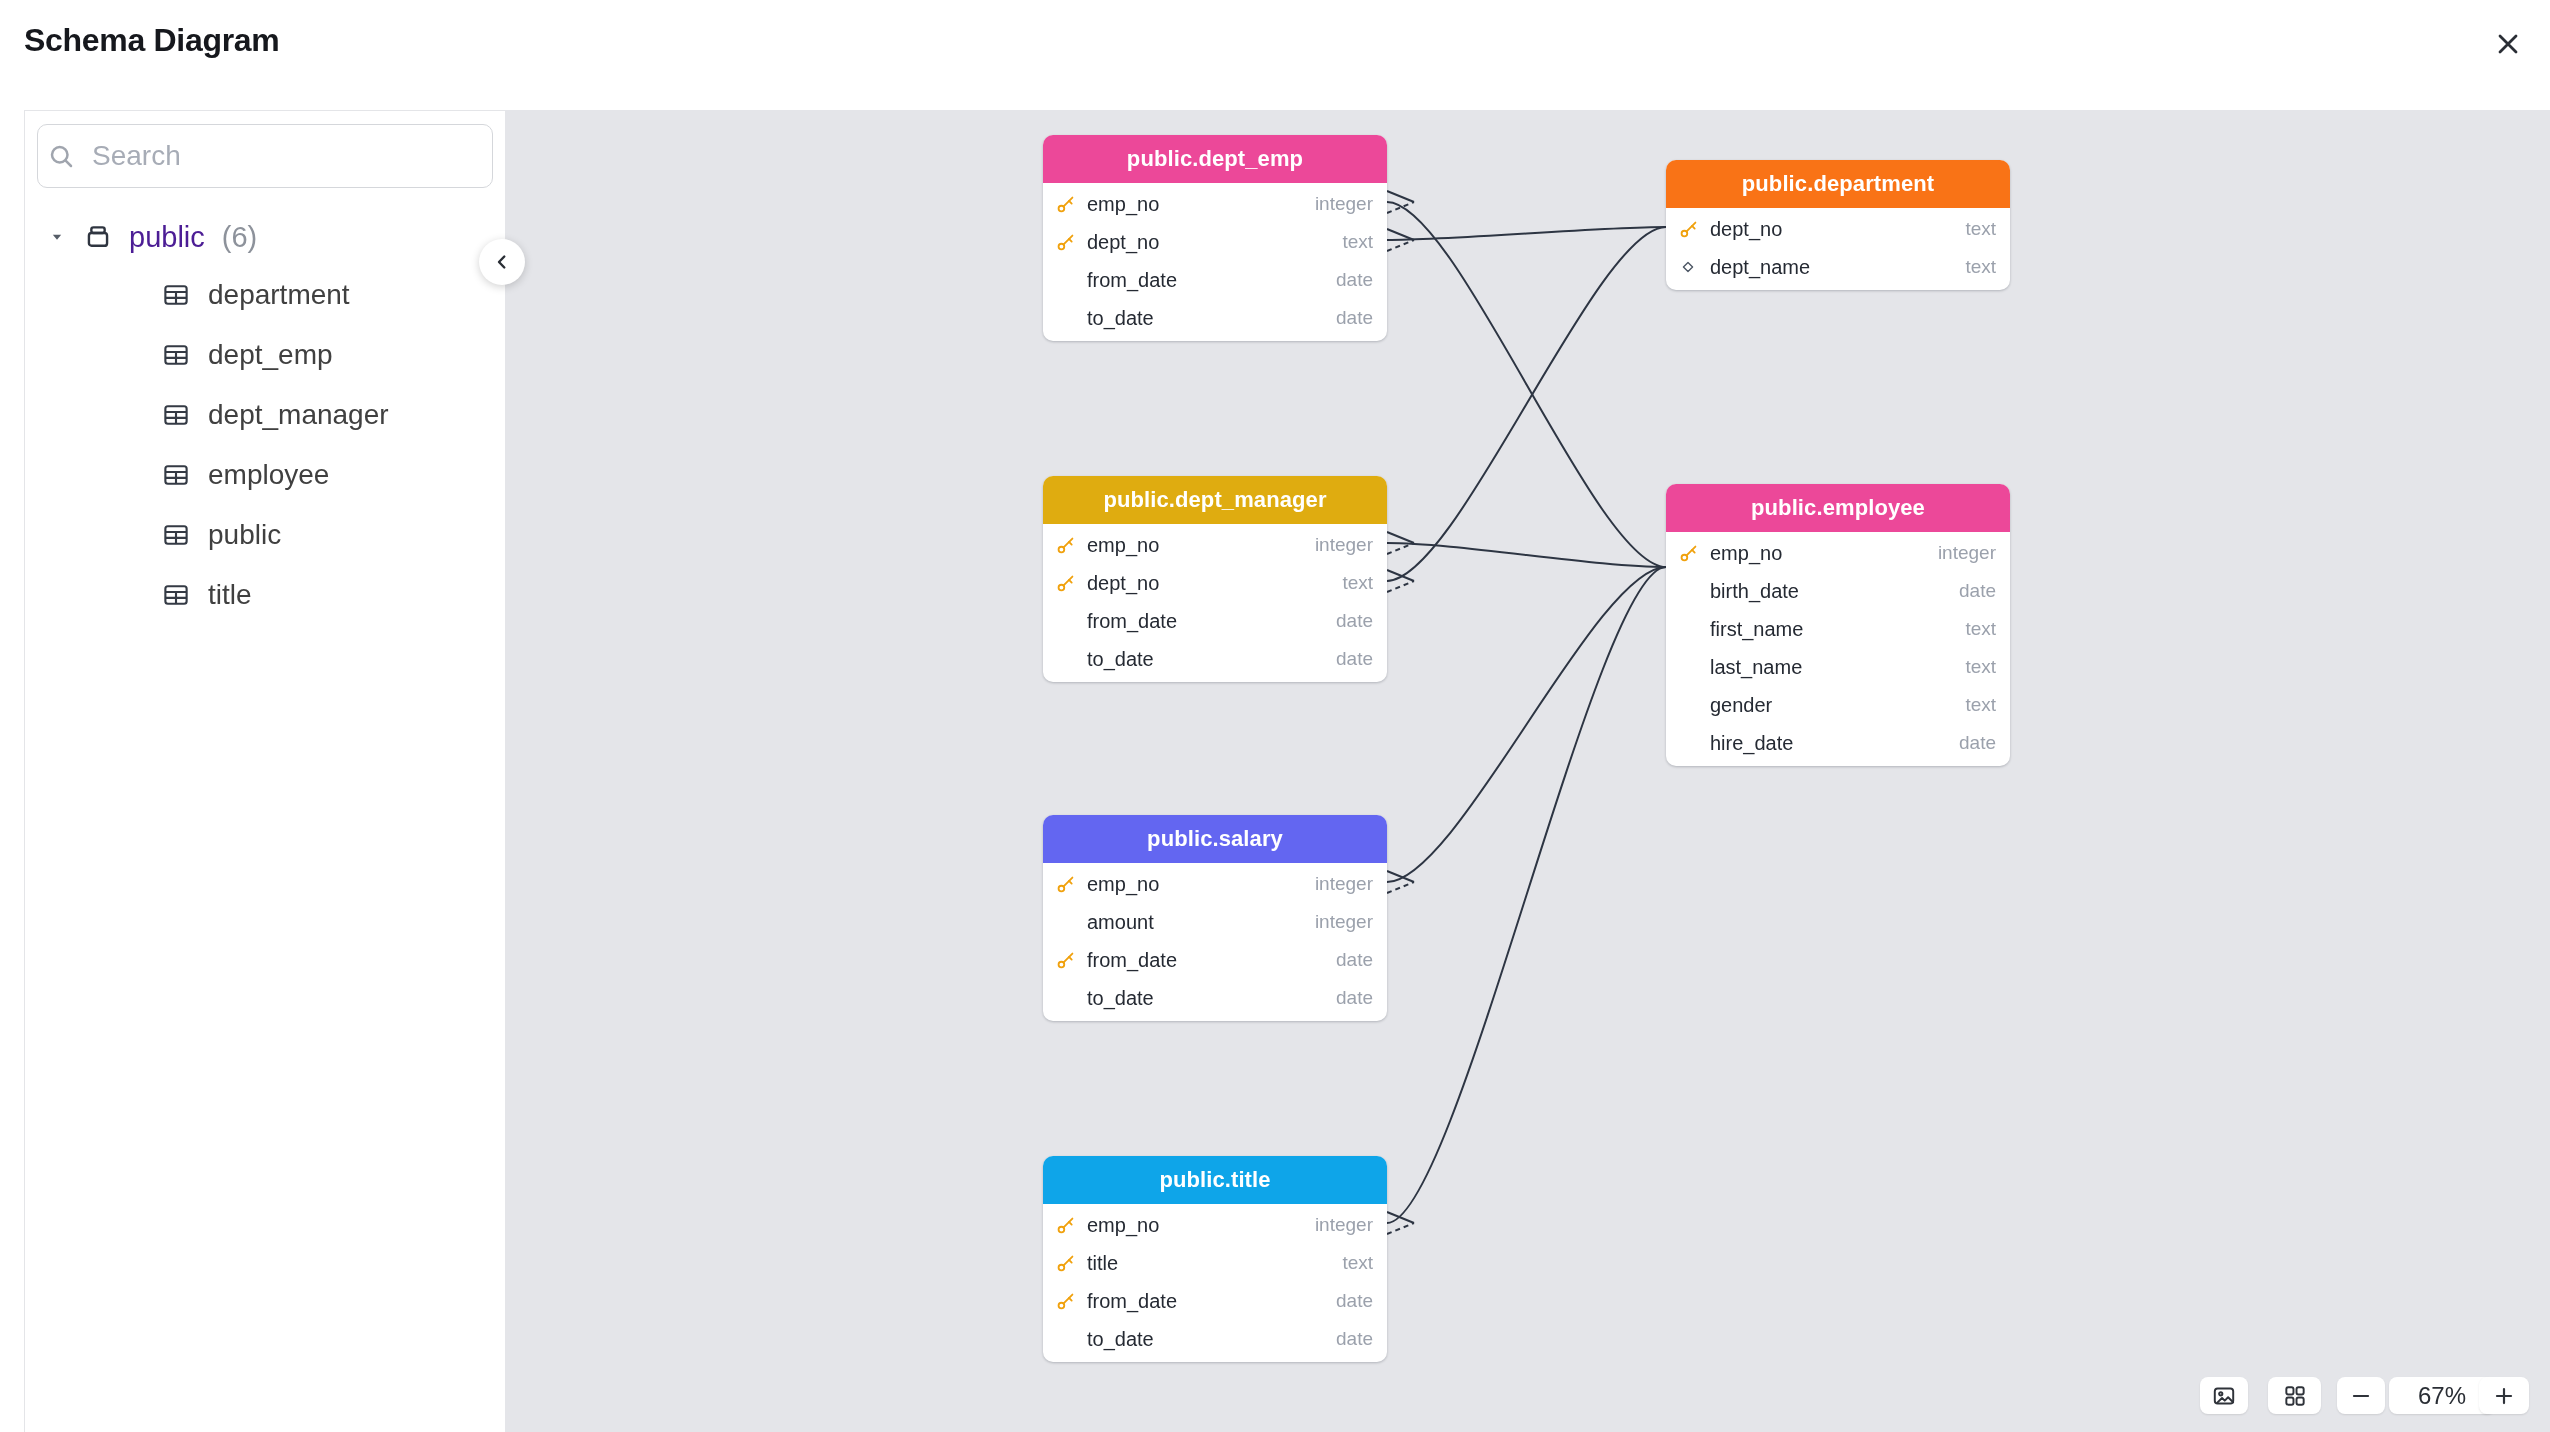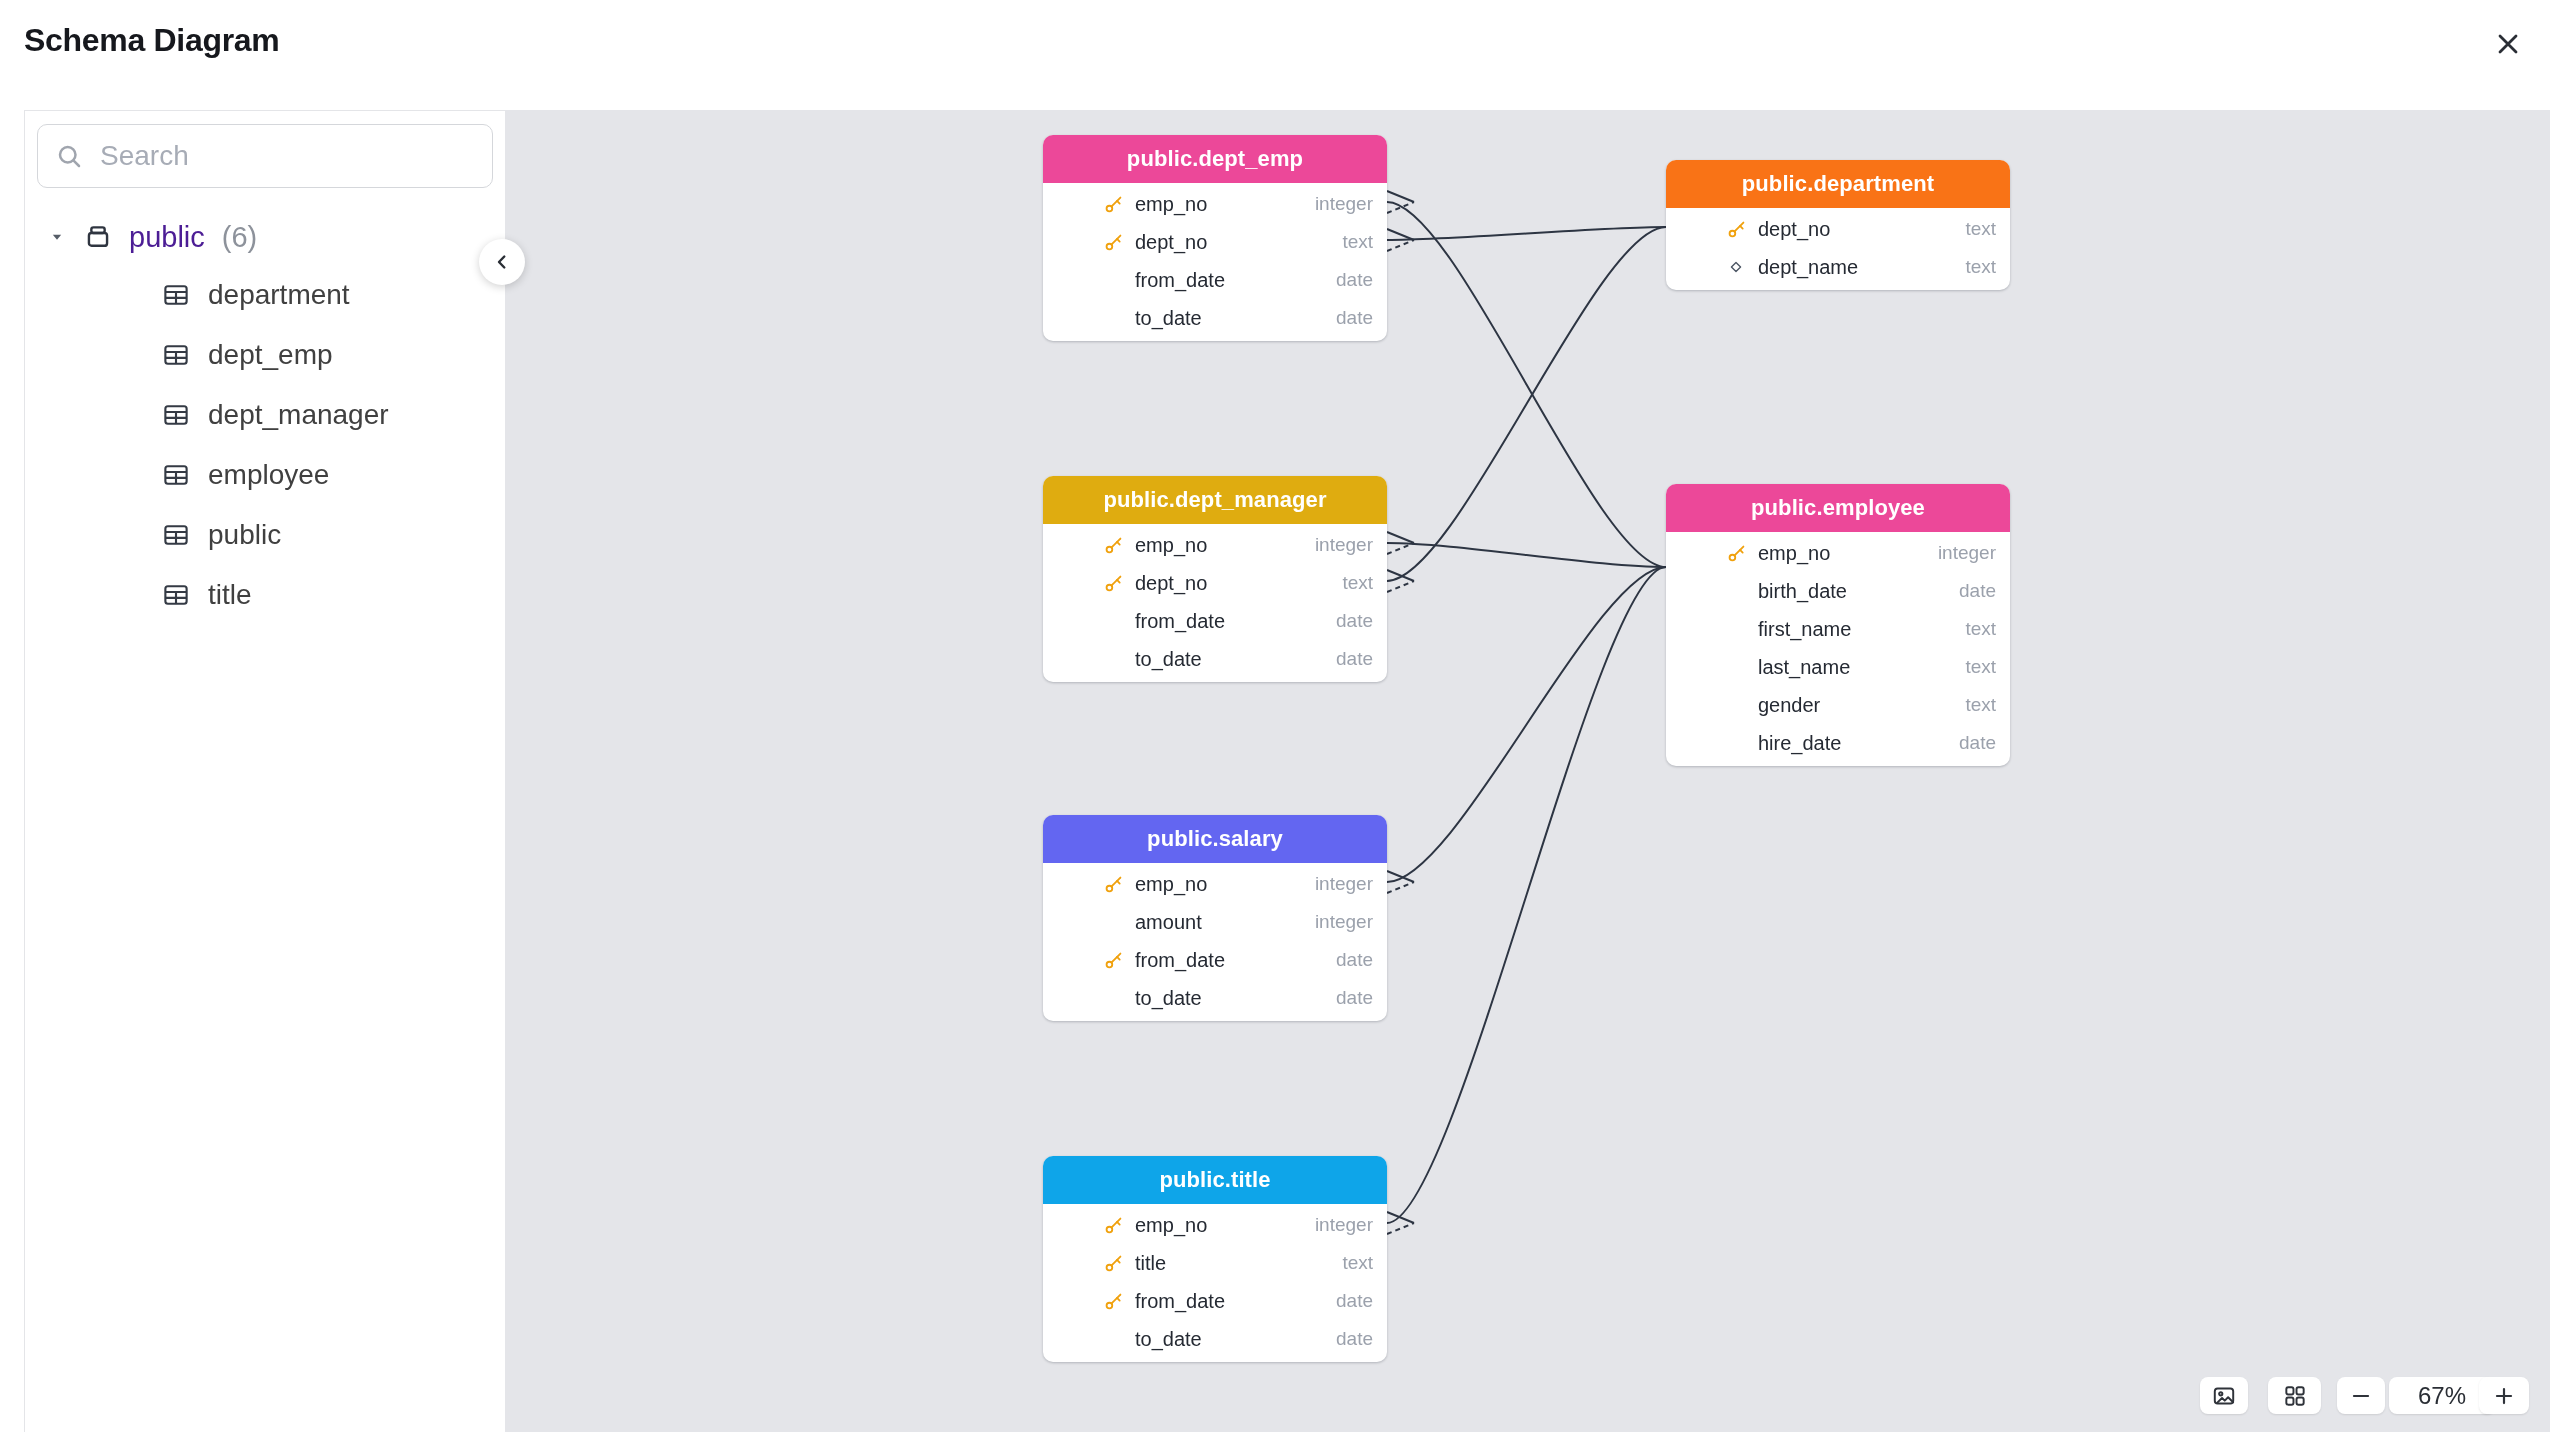--- a/index.html
+++ b/index.html
@@ -21,21 +21,21 @@
   }
   
   .sidebar{
     position:absolute;left:24px;top:110px;width:481px;bottom:0;
     background:#ffffff;border-top:1px solid #e4e5e8;border-left:1px solid #e4e5e8;
     box-sizing:border-box;
   }
   .search-box{
     position:absolute;left:12px;right:12px;top:13px;height:64px;
     border:1px solid #d5d7db;border-radius:10px;background:#fff;
-    display:flex;align-items:center;padding:0 16px;box-sizing:border-box;gap:14px;
+    display:flex;align-items:center;padding:0 8px;box-sizing:border-box;gap:14px;
   }
   .search-box svg{color:#a0a5ae;flex:0 0 auto;}
   .search-input{
     border:none;outline:none;flex:1;font-size:28px;color:#333842;
     font-family:"Liberation Sans", sans-serif;background:transparent;min-width:0;
   }
   .search-input::placeholder{color:#a7acb6;}
   .tree{position:absolute;left:0;right:0;top:98px;}
   .schema-row{
     height:56px;display:flex;align-items:center;padding-left:22px;gap:15px;cursor:pointer;
@@ -67,21 +67,21 @@
     position:absolute;width:344px;background:#fff;border-radius:10px;
     box-shadow:0 1px 3px rgba(16,24,40,.16),0 1px 2px rgba(16,24,40,.08);
     cursor:grab;
   }
   .node-header{
     height:48px;border-radius:10px 10px 0 0;color:#fff;
     display:flex;align-items:center;justify-content:center;
     font-size:22px;font-weight:700;letter-spacing:.1px;
   }
   .node-body{padding:2px 0 4px 0;}
-  .row{height:38px;display:flex;align-items:center;padding:0 14px 0 12px;margin-left:48px;}
+  .row{height:38px;display:flex;align-items:center;padding:0 14px 0 12px;}
   .ric{width:32px;height:24px;display:flex;align-items:center;flex:0 0 auto;}
   .key-ic{color:#f0a10d;}
   .uniq-ic{color:#4b5563;}
   .cname{font-size:20px;color:#252a33;}
   .ctype{margin-left:auto;font-size:19px;color:#9ba1ac;}
   
   .ctl{
     position:absolute;top:1377px;height:37px;background:#fff;border:none;border-radius:8px;
     box-shadow:0 1px 2px rgba(0,0,0,.10);display:flex;align-items:center;justify-content:center;
     color:#2f333a;cursor:pointer;box-sizing:border-box;

